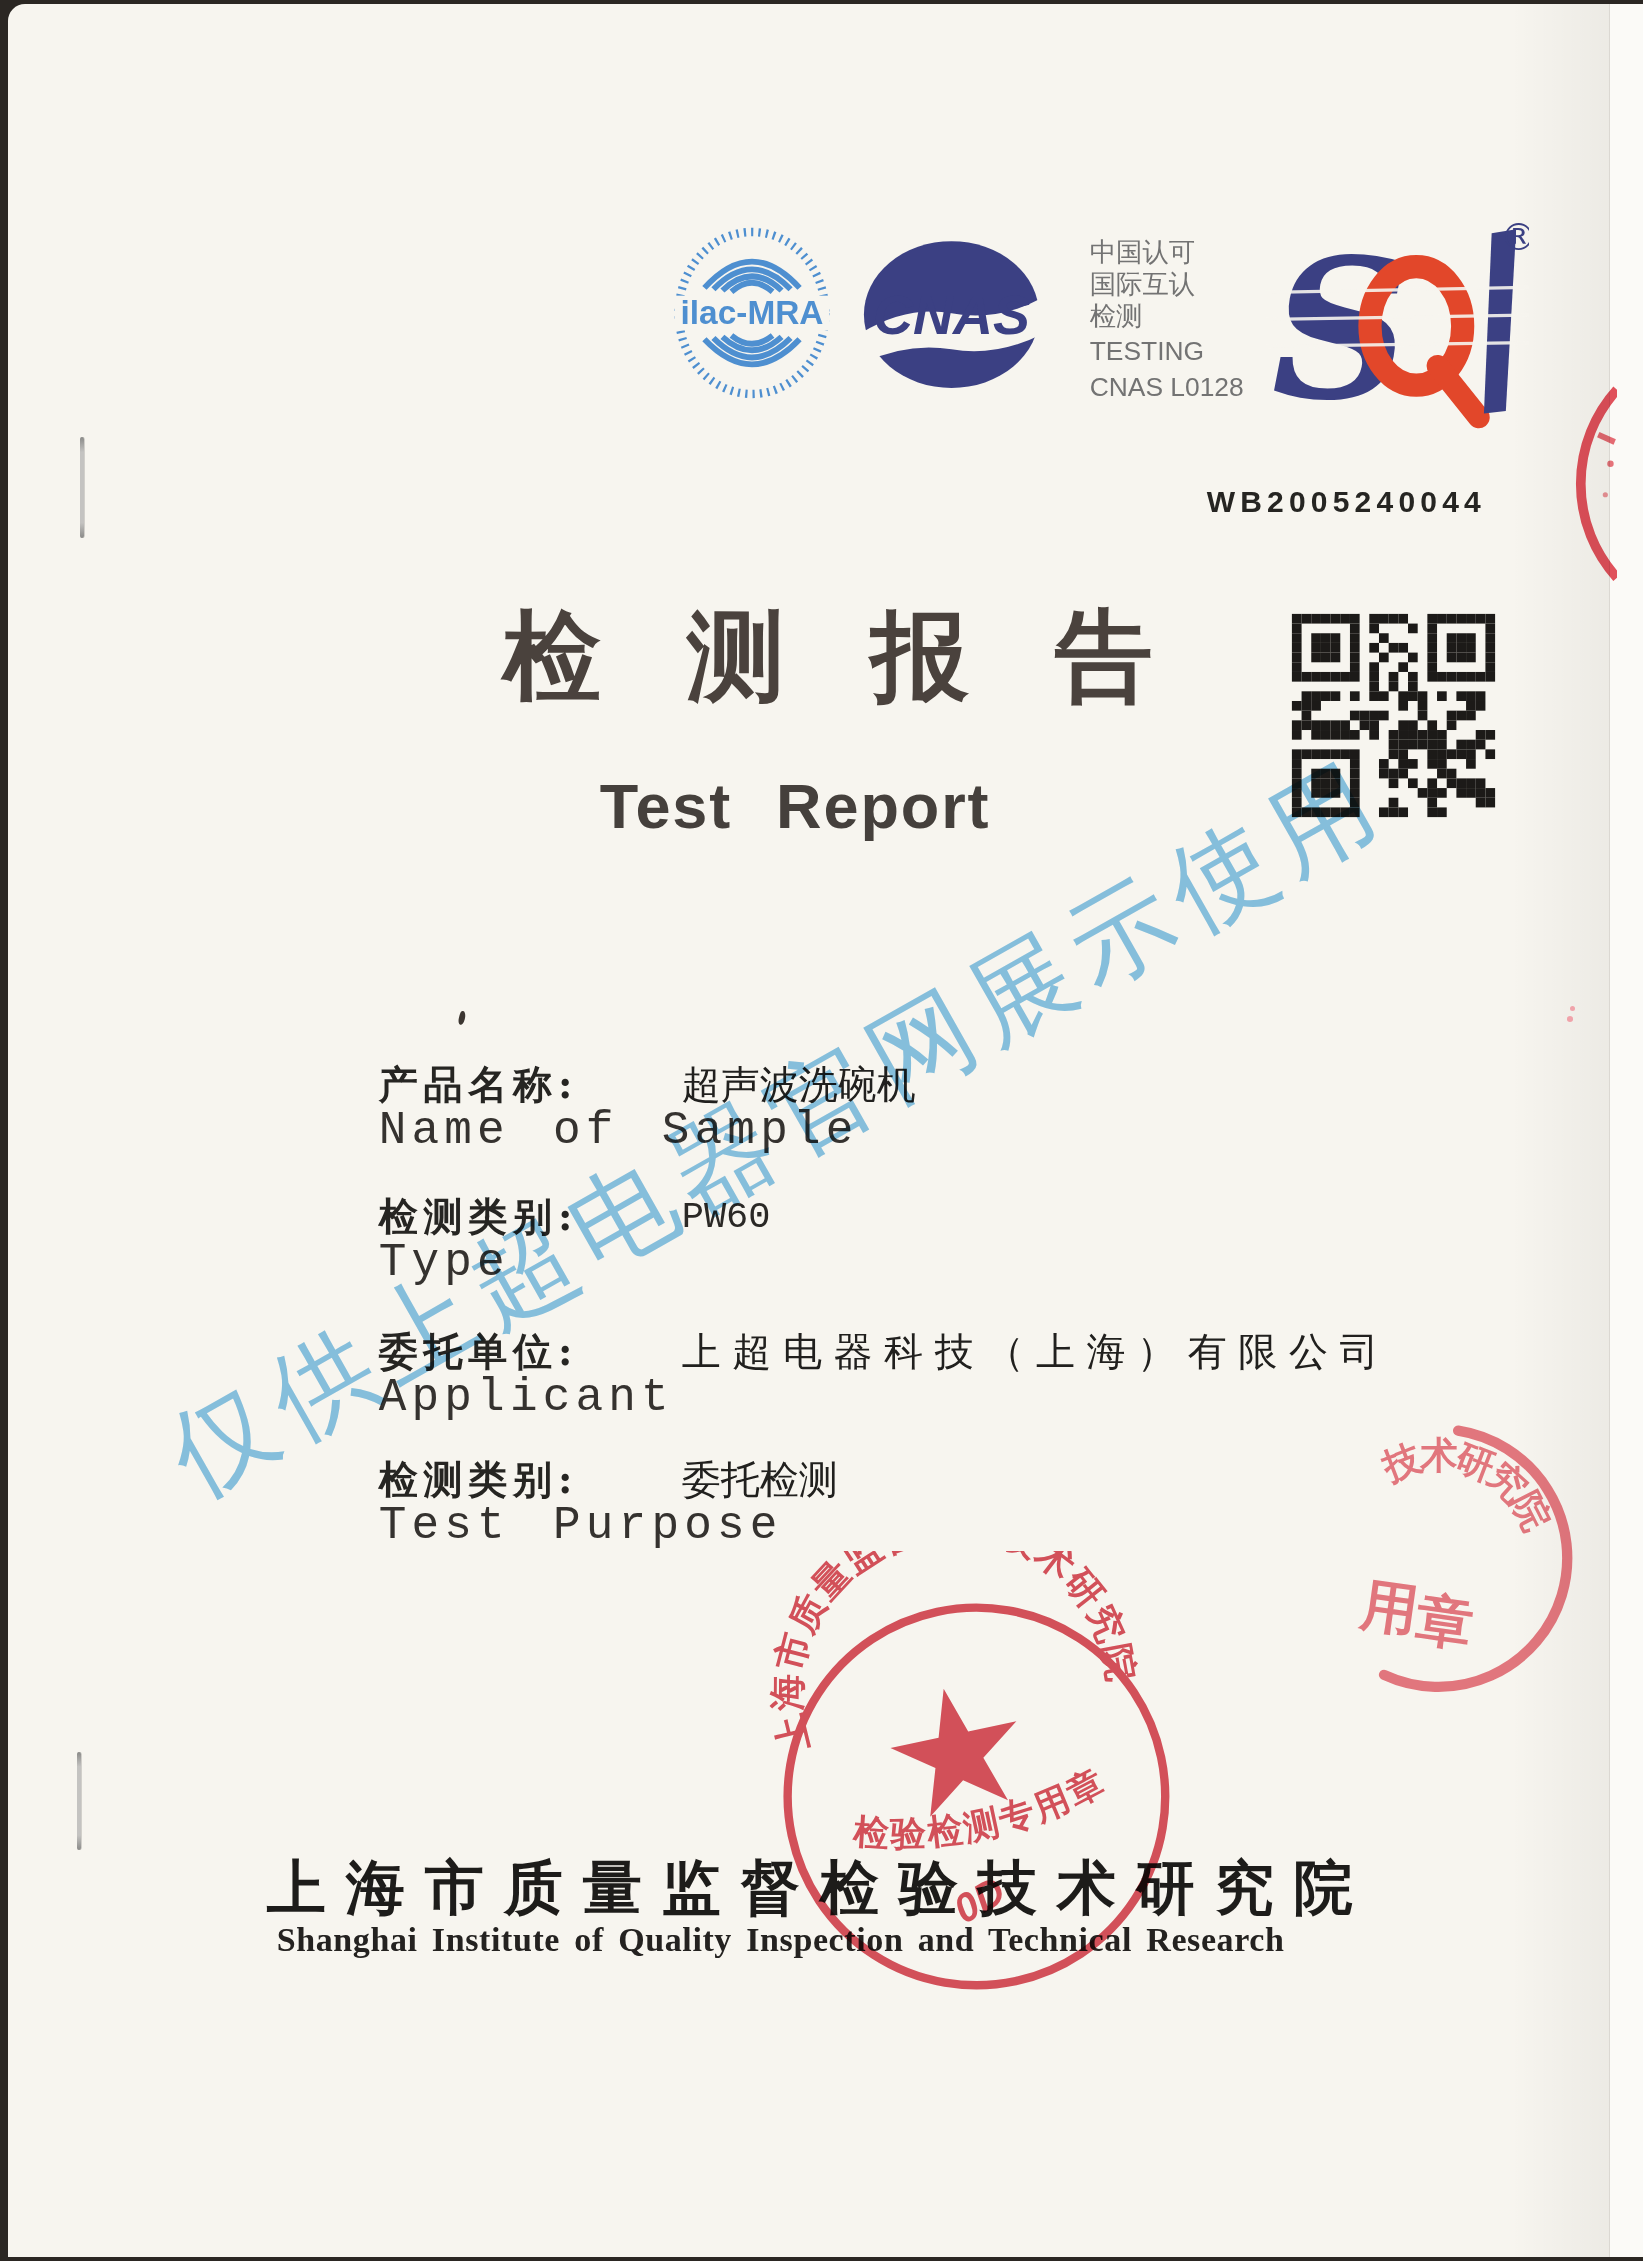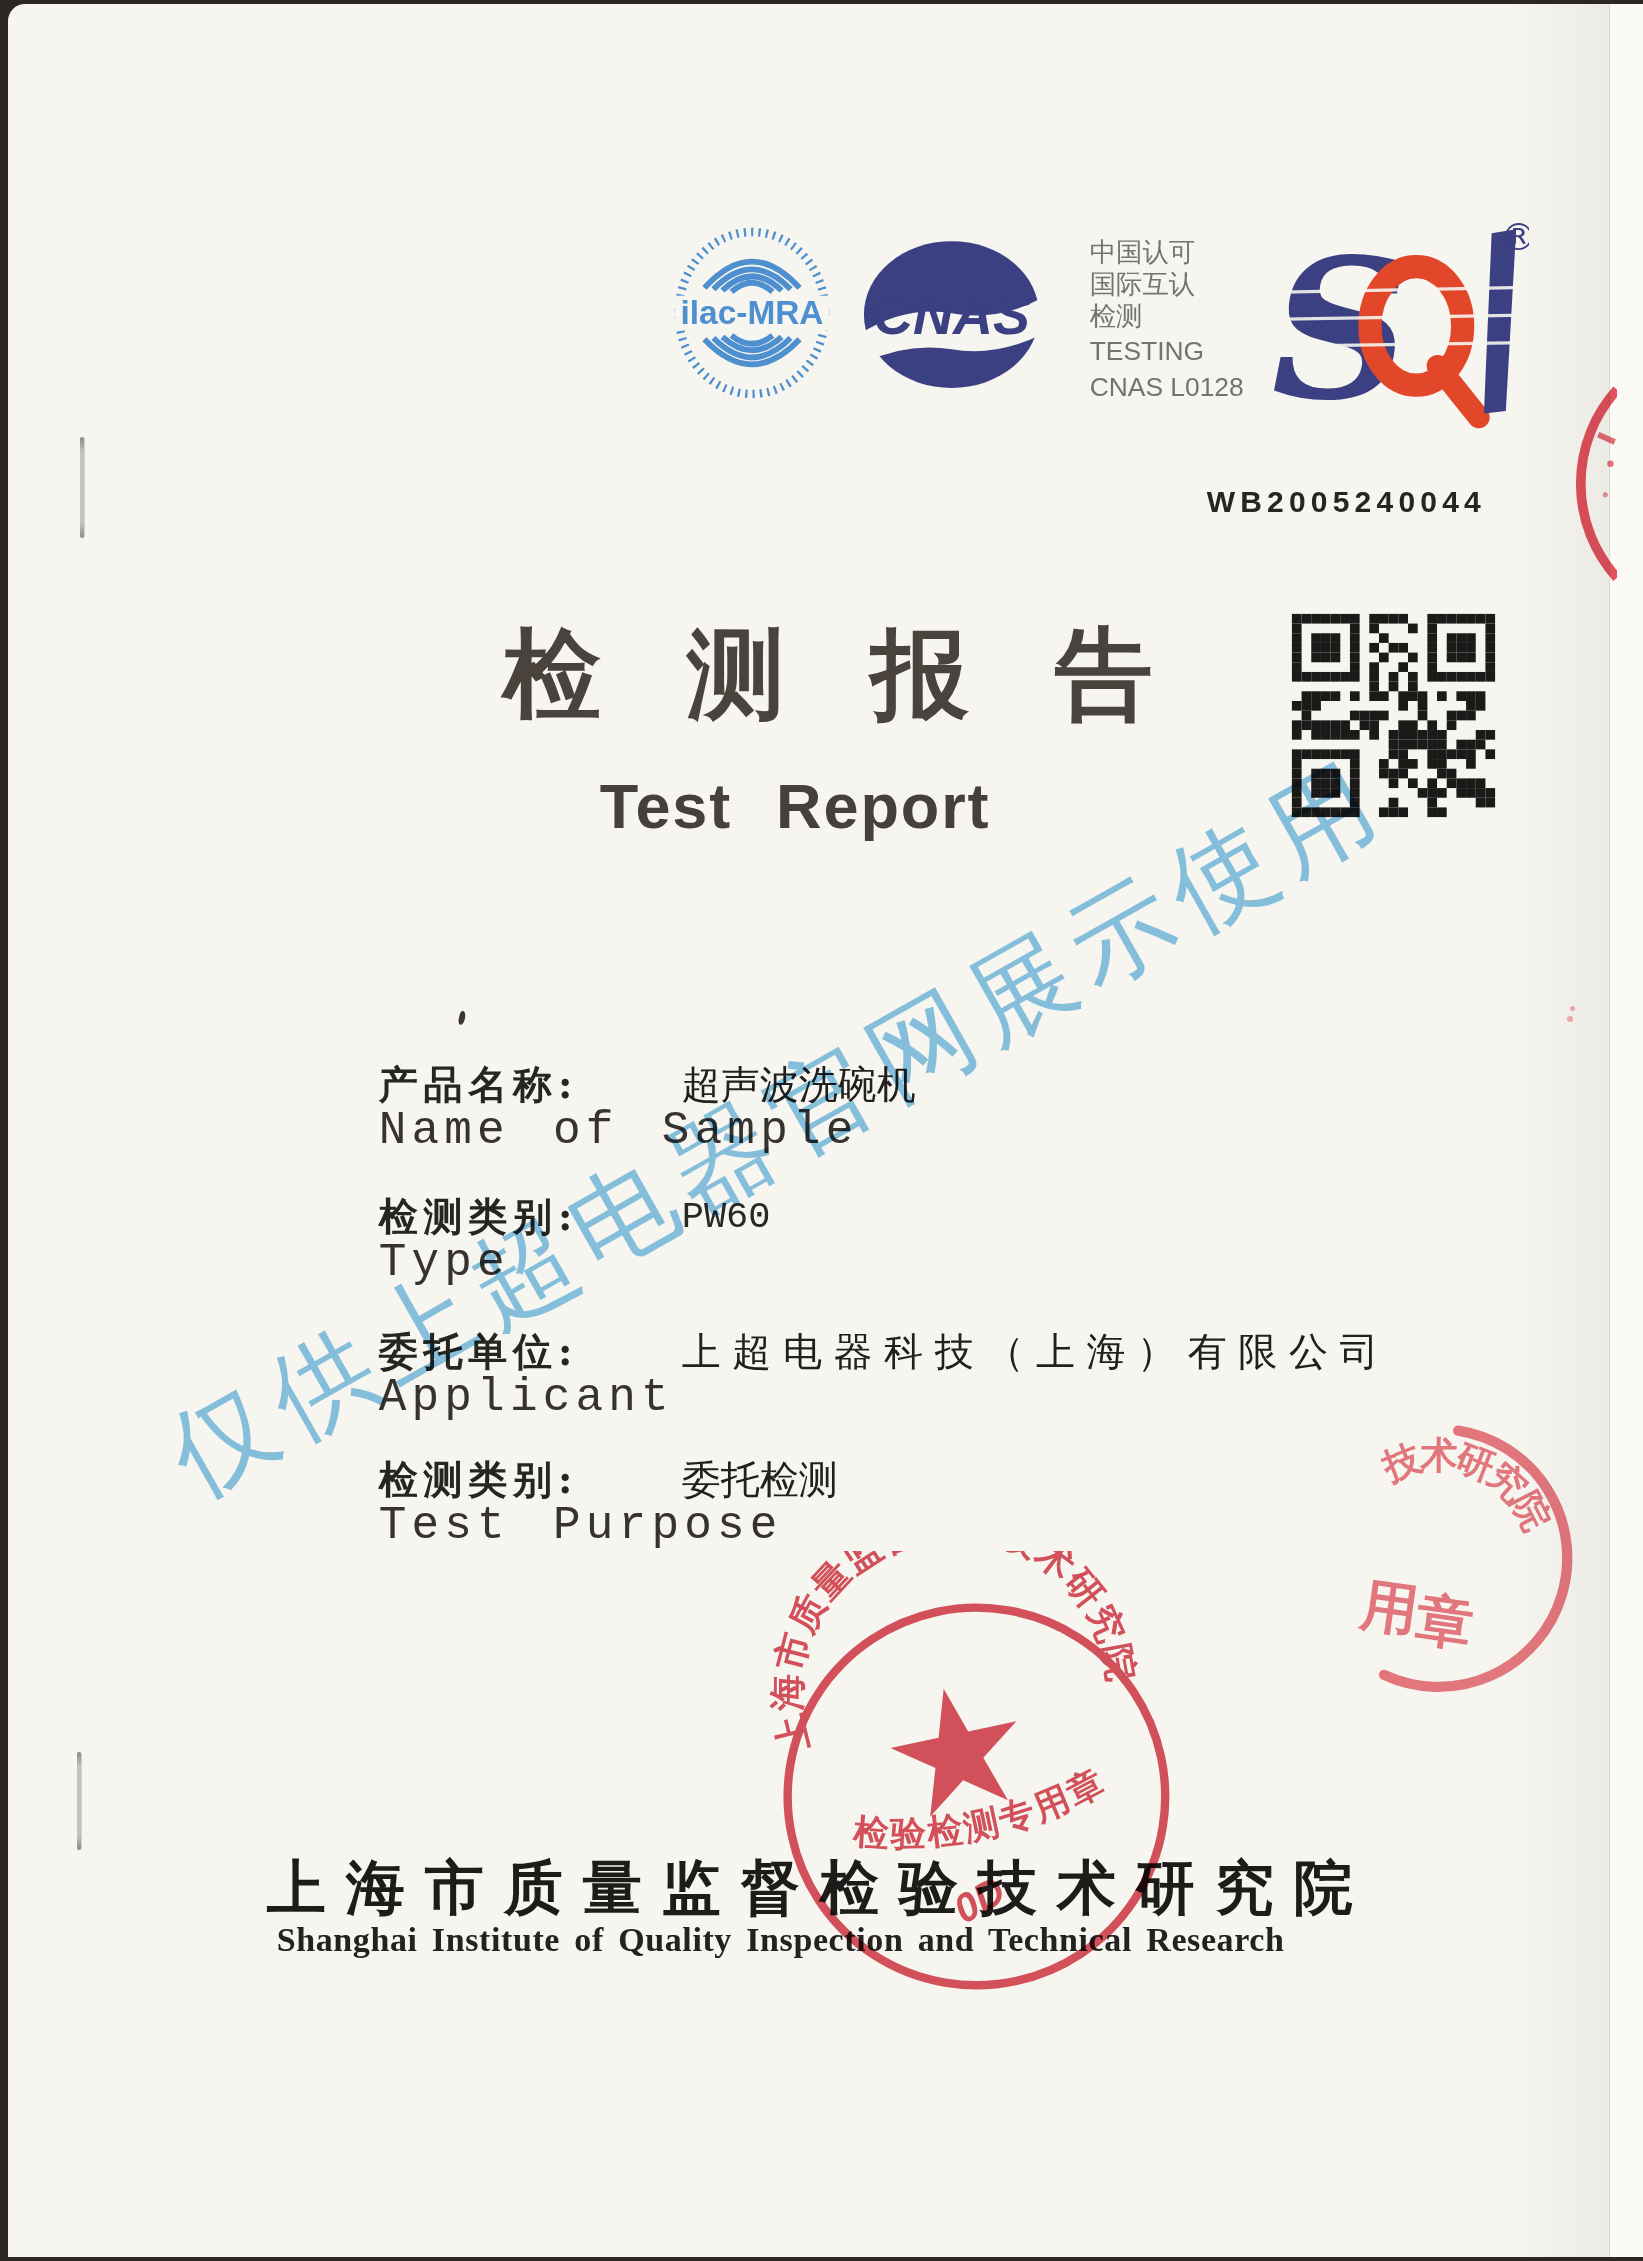--- a/index.html
+++ b/index.html
@@ -14,21 +14,21 @@
   .abs{position:absolute;}
 
   
   .cert-lines{position:absolute;left:1082px;top:232px;color:#737373;font-size:26.4px;line-height:32px;
               font-family:Liberation Sans, sans-serif;}
   .cert-lines div{white-space:nowrap;}
   .report-no{position:absolute;left:1199px;top:481px;font-size:30px;font-weight:700;color:#262522;
              letter-spacing:5.2px;font-family:"Liberation Sans","DejaVu Sans",sans-serif;}
 
   
-  .title-cn{position:absolute;left:495px;top:606px;font-size:98px;font-weight:700;color:#4a423d;
+  .title-cn{position:absolute;left:495px;top:588px;font-size:98px;font-weight:700;color:#4a423d;
             letter-spacing:86px;white-space:nowrap;font-family:"DejaVu Serif","Liberation Serif",serif;}
   .title-en{position:absolute;left:592px;top:766px;font-size:63px;font-weight:700;color:#45403c;
             letter-spacing:1.9px;word-spacing:24.5px;font-family:"Liberation Sans","DejaVu Sans",sans-serif;}
 
   
   .field-row{position:absolute;left:371px;width:580px;}
   .f-cn{font-size:39px;font-weight:700;color:#262522;letter-spacing:5.8px;line-height:45px;white-space:nowrap;
         font-family:"DejaVu Serif","Liberation Serif",serif;}
   .f-en{font-size:46px;color:#35322f;letter-spacing:5.2px;word-spacing:10.3px;line-height:40px;margin-top:3.9px;
         white-space:nowrap;font-family:"Liberation Mono","DejaVu Sans Mono",monospace;}

